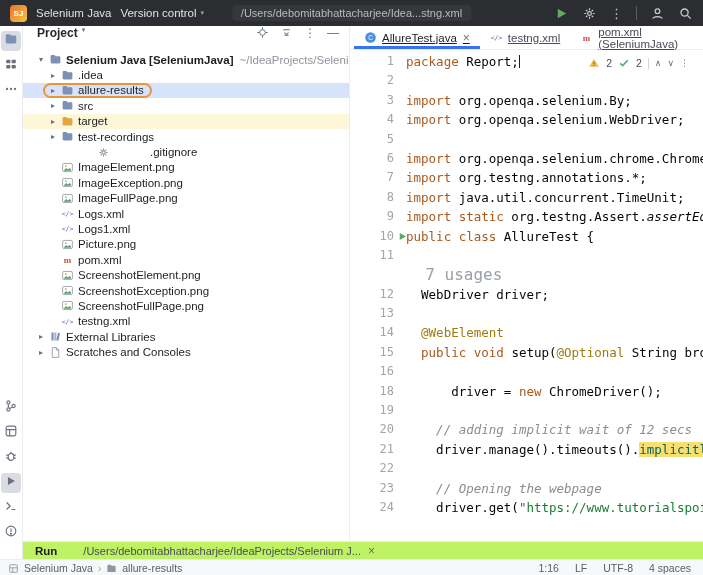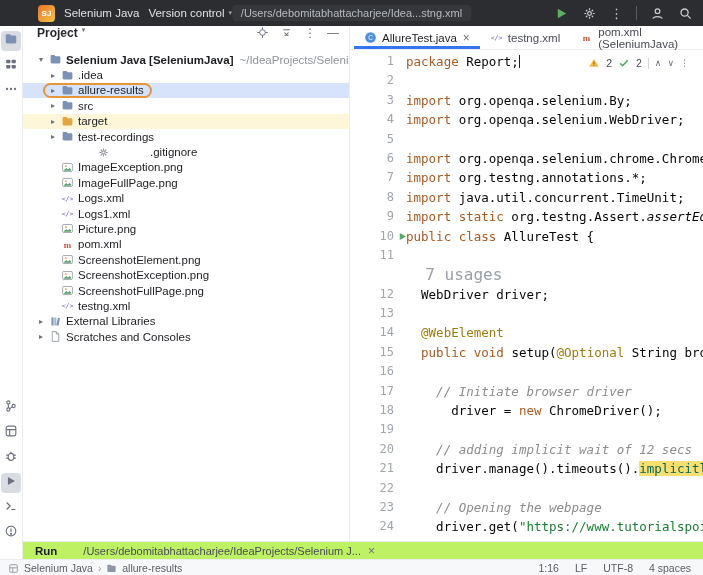--- a/index.html
+++ b/index.html
@@ -2,21 +2,21 @@
 <html style="--accent: #3574f0; --selection: #d6e3fb; --annotation-box: #e8963c; --excluded-bg: #fdf6d8; --keyword: #a85a1f; --string: #1b7d32; --comment: #8c8c8c; --annotation: #9e7c0c; --highlight-bg: #f8df72; --warning: #f2b84b; --success: #59a869;"><head>
 <meta charset="utf-8">
 <style>
   html,body{margin:0;padding:0;background:#e6e6e6;}
   .app{position:relative;width:703px;height:575px;background:#fff;overflow:hidden;
        font-family:"Liberation Sans",sans-serif;-webkit-font-smoothing:antialiased;}
   
   .titlebar{height:26px;background:#2b2d30;display:flex;align-items:center;padding:0 10px;position:relative;}
   .tb-left{display:flex;align-items:center;gap:9px;}
   .logo{width:17px;height:17px;border-radius:4px;background:linear-gradient(135deg,#e9742c,#f6c443);
-        color:#fff;font-size:8px;font-weight:bold;display:flex;align-items:center;justify-content:center;cursor:default;margin-left:28px;}
+        color:#fff;font-size:8px;font-weight:bold;display:flex;align-items:center;justify-content:center;cursor:default;}
   .tb-btn{font-size:11.5px;color:#dfe1e5;display:flex;align-items:center;gap:4px;}
   .tb-chev{font-size:7px;color:#9da0a6;}
   .tb-center{position:absolute;left:50%;top:50%;transform:translate(-50%,-50%);font-size:11px;color:#b7bac0;
              background:rgba(255,255,255,.05);padding:2px 9px;border-radius:4px;white-space:nowrap;}
   .tb-right{margin-left:auto;display:flex;align-items:center;gap:13px;}
   .tb-ico{display:inline-flex;width:15px;height:15px;align-items:center;justify-content:center;}
   .tb-ico svg{width:15px;height:15px;}
   .tb-kebab{color:#c9cbd1;font-size:13px;width:auto;}
   .tb-divider{width:1px;height:14px;background:rgba(255,255,255,.22);}
   
@@ -45,21 +45,21 @@
   .t-ico{width:16px;height:13px;flex:none;display:inline-flex;align-items:center;justify-content:center;margin-right:3px;}
   .t-ico svg{width:13px;height:13px;}
   .t-label{color:#1d1e22;}
   .t-label.bold{font-weight:700;}
   .t-suffix{color:#8f939b;margin-left:6px;}
   .annot-box{display:inline-flex;align-items:center;border:2px solid var(--annotation-box,#e8963c);
              border-radius:8px;padding:0 6px 0 2px;margin-left:-4px;height:15px;box-sizing:border-box;}
   
   .editor{flex:1;display:flex;flex-direction:column;min-width:0;}
   .tab-bar{height:23px;border-bottom:1px solid #ebecf0;display:flex;align-items:stretch;padding-left:4px;flex:none;}
-  .tab{display:flex;align-items:center;gap:5px;padding:0 10px;font-size:11.5px;color:#494b57;position:relative;}
+  .tab{display:flex;align-items:center;gap:5px;padding:0 10px;font-size:11.5px;color:#494b57;position:relative;text-decoration:underline;}
   .tab.active{color:#1d1e22;}
   .tab.active::after{content:"";position:absolute;left:0;right:0;bottom:0;height:3px;background:var(--accent,#3574f0);}
   .tab-ico{display:inline-flex;width:13px;height:13px;}
   .tab-ico svg{width:13px;height:13px;}
   .tab-close{color:#6c707e;font-size:12px;margin-left:1px;}
   .editor-body{flex:1;position:relative;overflow:hidden;background:#fff;}
   .code{padding-top:2px;}
   .code-row{display:flex;height:19.4px;line-height:19.4px;font-family:"DejaVu Sans Mono",monospace;font-size:12.5px;}
   .gutter{width:44px;flex:none;text-align:right;padding-right:12px;color:#a1a5ad;position:relative;font-size:12px;}
   .run-ico{position:absolute;right:-2px;top:4px;width:11px;height:11px;display:inline-flex;}
@@ -297,20 +297,31 @@
               </div>
               <div class="tree-row" style="padding-left: 24px;">
                 <span class="twisty"></span>
                 <span class="t-ico">
                   <svg viewBox="0 0 16 16">
                     <rect x="2" y="3" width="12" height="10" rx="1.5" fill="#fff" stroke="#8f96a3"></rect>
                     <circle cx="6" cy="6.3" r="1.2" fill="#e2a53f"></circle>
                     <path d="M3.5 11.5l3-3 2 2 2-2 2 2v.5a1 1 0 0 1-1 1h-8z" fill="#5c9e6e"></path>
                   </svg>
                 </span>
+                <span class="t-label">ImageElement.png</span>
+              </div>
+              <div class="tree-row" style="padding-left: 24px;">
+                <span class="twisty"></span>
+                <span class="t-ico">
+                  <svg viewBox="0 0 16 16">
+                    <rect x="2" y="3" width="12" height="10" rx="1.5" fill="#fff" stroke="#8f96a3"></rect>
+                    <circle cx="6" cy="6.3" r="1.2" fill="#e2a53f"></circle>
+                    <path d="M3.5 11.5l3-3 2 2 2-2 2 2v.5a1 1 0 0 1-1 1h-8z" fill="#5c9e6e"></path>
+                  </svg>
+                </span>
                 <span class="t-label">ImageException.png</span>
               </div>
               <div class="tree-row" style="padding-left: 24px;">
                 <span class="twisty"></span>
                 <span class="t-ico">
                   <svg viewBox="0 0 16 16">
                     <rect x="2" y="3" width="12" height="10" rx="1.5" fill="#fff" stroke="#8f96a3"></rect>
                     <circle cx="6" cy="6.3" r="1.2" fill="#e2a53f"></circle>
                     <path d="M3.5 11.5l3-3 2 2 2-2 2 2v.5a1 1 0 0 1-1 1h-8z" fill="#5c9e6e"></path>
                   </svg>
@@ -515,24 +526,20 @@
                   <span class="gutter">14</span>
                   <span class="line"><span class="tok-an">  @WebElement</span></span>
                 </div>
                 <div class="code-row">
                   <span class="gutter">15</span>
                   <span class="line"><span class="tok-pl">  </span><span class="tok-kw">public void</span><span class="tok-pl"> setup(</span><span class="tok-an">@Optional</span><span class="tok-pl"> String browser) {</span></span>
                 </div>
                 <div class="code-row">
                   <span class="gutter">16</span>
                   <span class="line"></span>
-                </div>
-                <div class="code-row">
-                  <span class="gutter">17</span>
-                  <span class="line"><span class="tok-cm">    // Initiate browser driver</span></span>
                 </div>
                 <div class="code-row">
                   <span class="gutter">18</span>
                   <span class="line"><span class="tok-pl">      driver = </span><span class="tok-kw">new</span><span class="tok-pl"> ChromeDriver();</span></span>
                 </div>
                 <div class="code-row">
                   <span class="gutter">19</span>
                   <span class="line"></span>
                 </div>
                 <div class="code-row">

